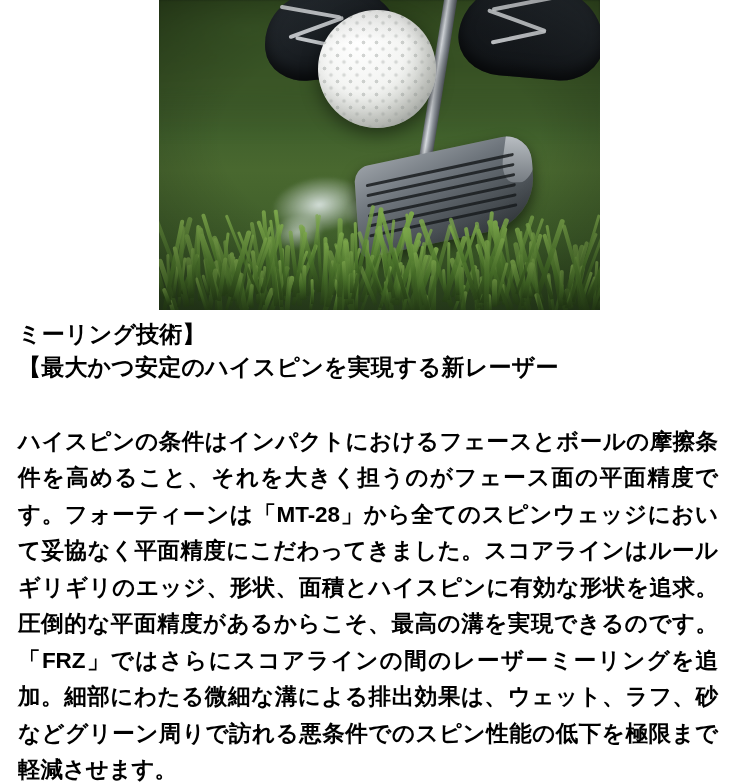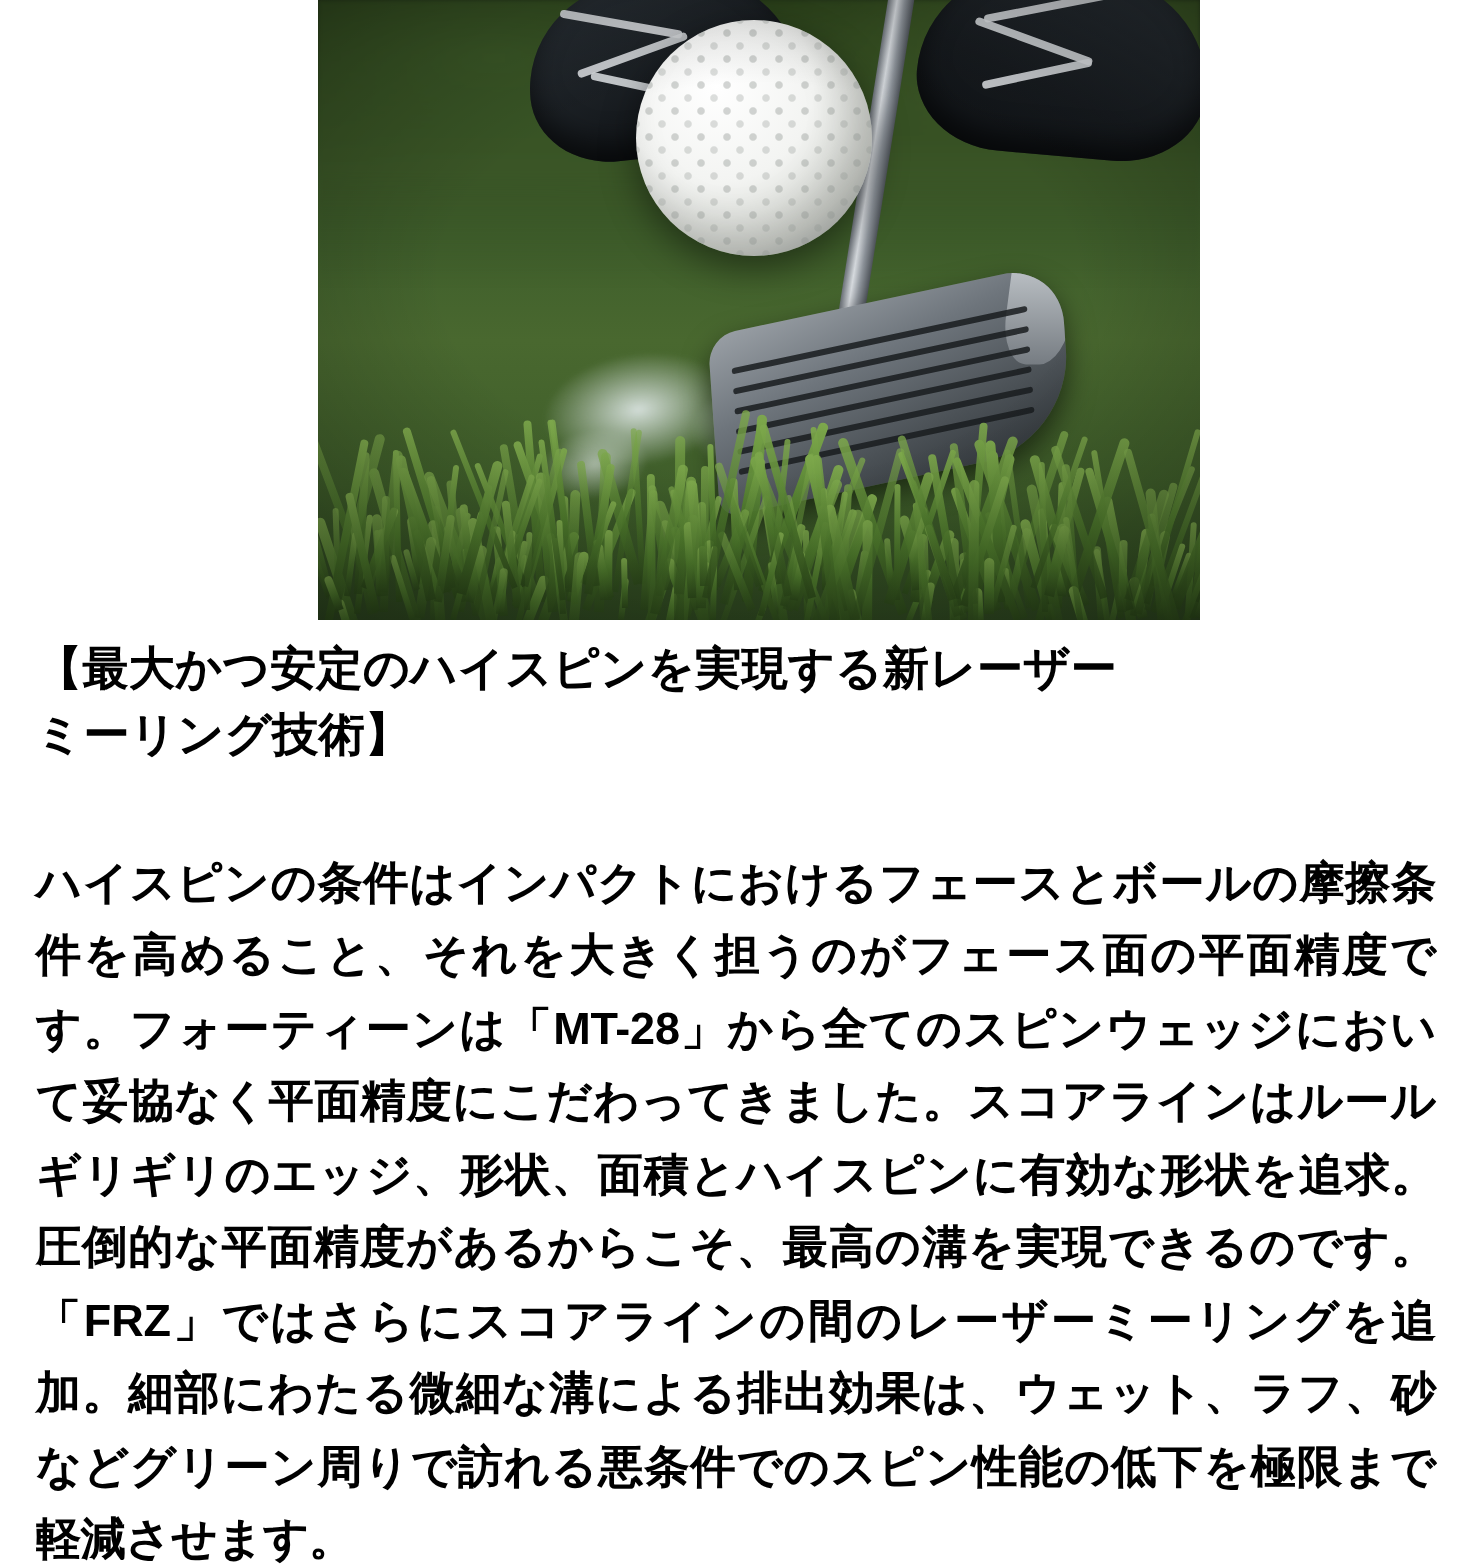--- a/index.html
+++ b/index.html
@@ -498,19 +498,19 @@
           <span class="blade" style="left: 43.6374%; height: 95.9093px; width: 3.98681px; transform: rotate(12.246deg); opacity: 0.81; bottom: 10.7837px;"></span>
           <span class="blade" style="left: 56.0396%; height: 59.7507px; width: 4.6776px; transform: rotate(20.9169deg); opacity: 0.71; bottom: -1.01109px;"></span>
           <span class="blade" style="left: 57.9544%; height: 82.5637px; width: 5.07532px; transform: rotate(-6.54213deg); opacity: 0.86; bottom: 0.559458px;"></span>
           <span class="blade" style="left: 15.7088%; height: 69.2475px; width: 5.01578px; transform: rotate(15.7873deg); opacity: 0.93; bottom: 13.2651px;"></span>
         </div>
       <div class="vignette"></div>
     </div>
   </div>
 
   <div class="headline">
+    <div>ミーリング技術】</div>
     <div>【最大かつ安定のハイスピンを実現する新レーザー</div>
-    <div>ミーリング技術】</div>
   </div>
 
   <div class="body-copy">ハイスピンの条件はインパクトにおけるフェースとボールの摩擦条件を高めること、それを大きく担うのがフェース面の平面精度です。フォーティーンは「MT-28」から全てのスピンウェッジにおいて妥協なく平面精度にこだわってきました。スコアラインはルールギリギリのエッジ、形状、面積とハイスピンに有効な形状を追求。圧倒的な平面精度があるからこそ、最高の溝を実現できるのです。「FRZ」ではさらにスコアラインの間のレーザーミーリングを追加。細部にわたる微細な溝による排出効果は、ウェット、ラフ、砂などグリーン周りで訪れる悪条件でのスピン性能の低下を極限まで軽減させます。</div>
 
 </div>
 
 </body></html>

